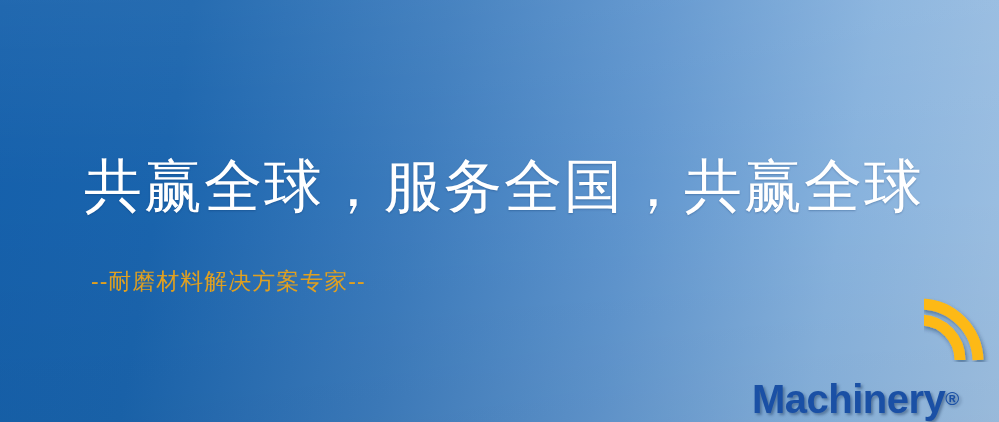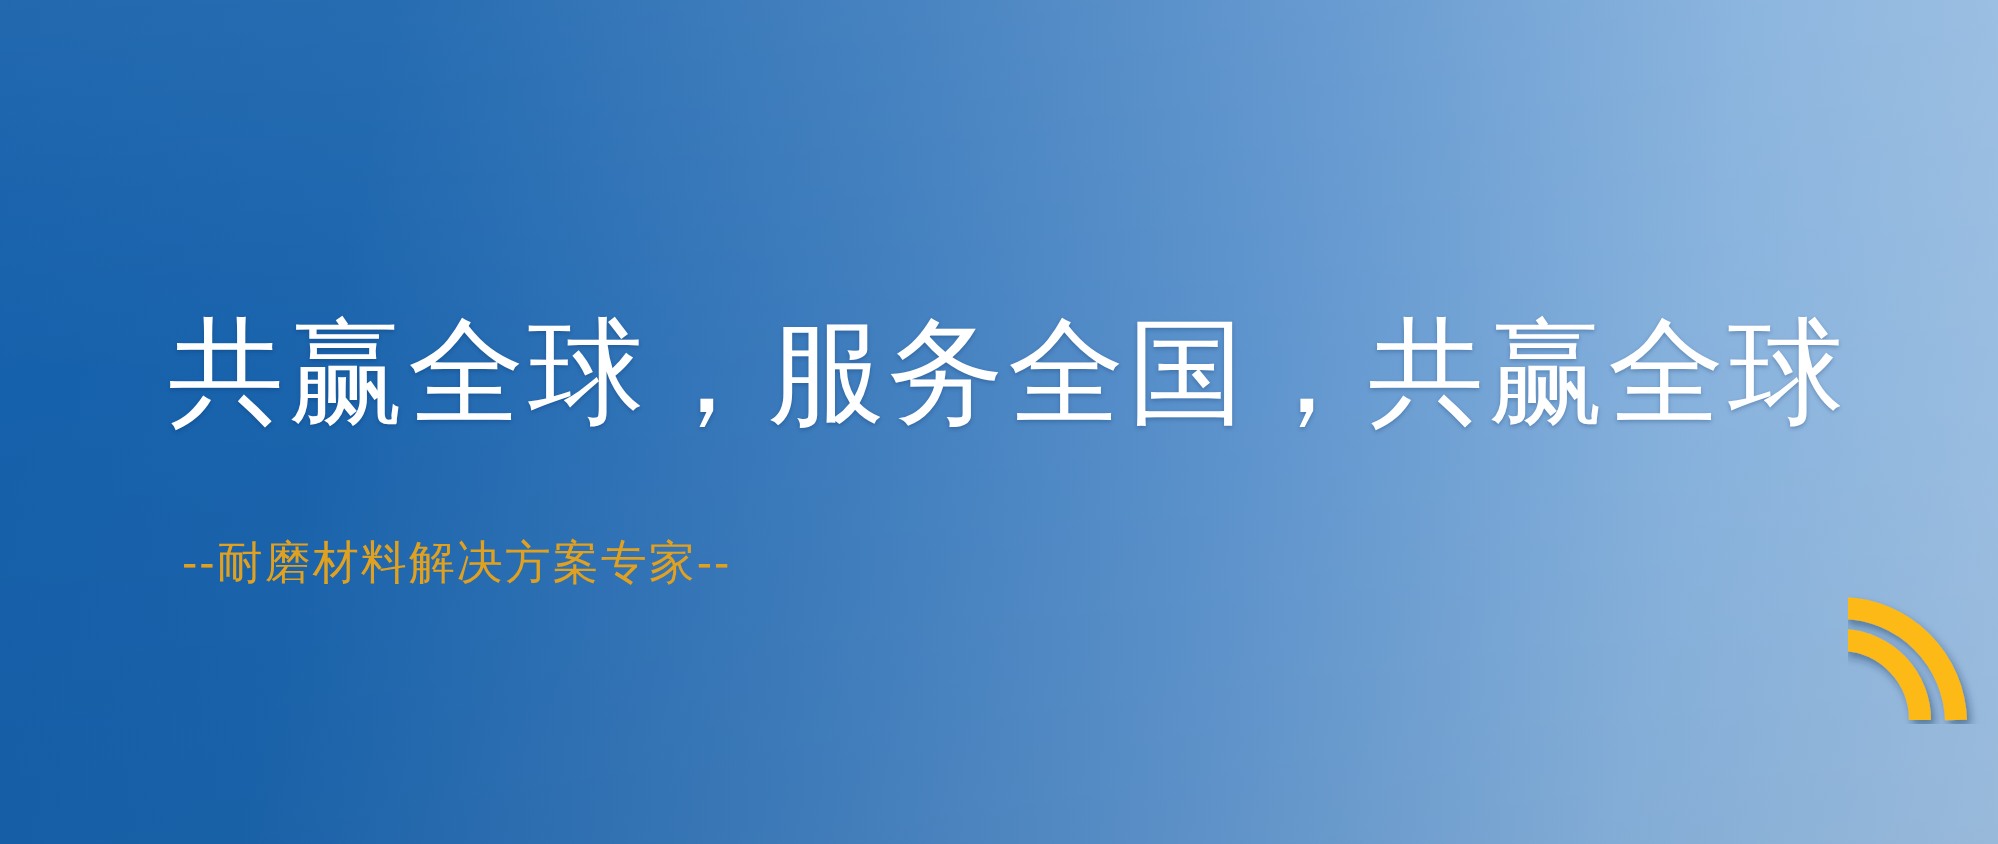--- a/index.html
+++ b/index.html
@@ -135,15 +135,16 @@
         <filter id="wshadow" x="-40%" y="-40%" width="200%" height="200%">
           <feDropShadow dx="2" dy="3" stdDeviation="2" flood-color="#0a2346" flood-opacity="0.42"></feDropShadow>
         </filter>
       </defs>
       <g fill="none" stroke="#fdb913" stroke-linecap="butt" filter="url(#wshadow)">
         <path d="M 14 62 A 40 40 0 0 0 -24 22" stroke-width="11" transform="translate(22,6)"></path>
         <path d="M 32 62 A 58 58 0 0 0 -24 6" stroke-width="11" transform="translate(22,6)"></path>
       </g>
     </svg>
 
+    <div id="logo-machinery"><span>Machinery</span><span class="reg">®</span></div>
 
   </div>
 </div>
 
 </body></html>

